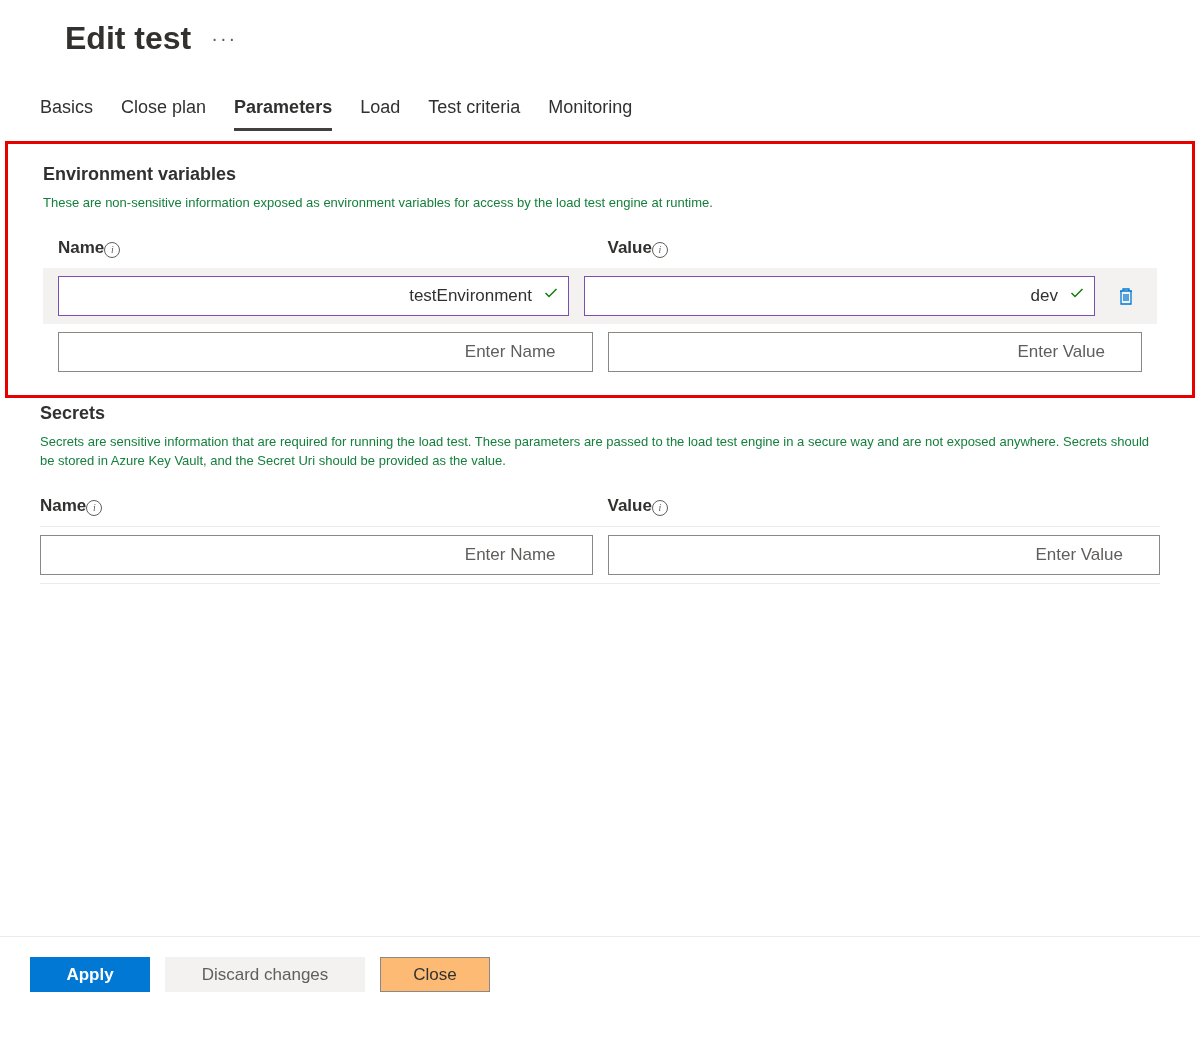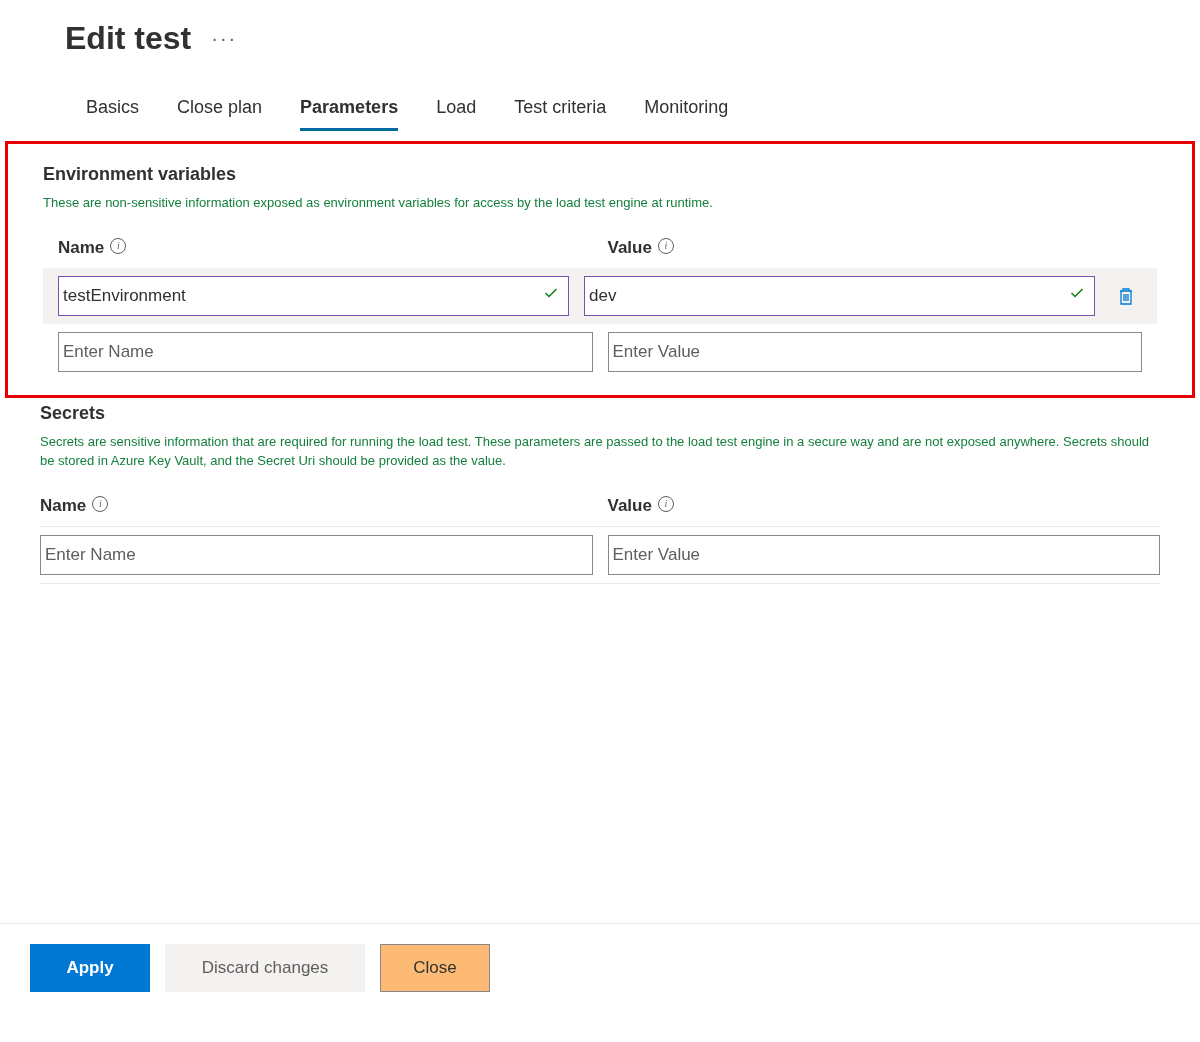--- a/index.html
+++ b/index.html
@@ -29,35 +29,34 @@
       color: #323130;
     }
     .ellipsis-icon {
       font-size: 20px;
       color: #605e5c;
       letter-spacing: 2px;
       cursor: pointer;
     }
     .tabs {
       display: flex;
-      gap: 38px;
+      gap: 28px;
       padding: 30px 40px 0 40px;
       border-bottom: 0;
-      margin-left: 46px;
     }
     .tab {
       font-size: 18px;
       color: #323130;
       padding-bottom: 10px;
       cursor: pointer;
       border-bottom: 3px solid transparent;
     }
     .tab.active {
       font-weight: 600;
-      border-bottom: 3px solid #0369a1;
+      border-bottom: 3px solid #404040;
     }
     .highlight-box {
       border: 3px solid #e60000;
       margin: 10px 5px 0 5px;
       padding: 20px 35px 15px 35px;
     }
     .section-title {
       font-size: 18px;
       font-weight: 700;
       color: #323130;
@@ -74,22 +73,22 @@
       gap: 15px;
       padding: 0 15px;
       margin-bottom: 10px;
     }
     .col-name, .col-value {
       flex: 1;
       font-size: 17px;
       font-weight: 600;
       color: #323130;
       display: flex;
-      align-items: flex-start;
-      gap: 6px;
+      align-items: flex-end;
+      gap: 0;
     }
     .info-icon {
       display: inline-flex;
       align-items: center;
       justify-content: center;
       width: 16px;
       height: 16px;
       border: 1px solid #605e5c;
       border-radius: 50%;
       font-size: 10px;
@@ -114,20 +113,21 @@
     .text-input {
       width: 100%;
       height: 40px;
       padding: 8px 36px 8px 4px;
       border: 1px solid #8a8886;
       font-size: 17px;
       color: #323130;
       background: #ffffff;
       outline: none;
       font-family: inherit;
+      text-align: right;
     }
     .text-input.valid {
       border: 1px solid #7a4fb3;
     }
     .text-input::placeholder {
       color: #605e5c;
     }
     .check-icon {
       position: absolute;
       right: 10px;
@@ -161,21 +161,21 @@
       position: absolute;
       bottom: 30px;
       left: 0;
       right: 0;
       border-top: 1px solid #edebe9;
       padding: 20px 30px;
       display: flex;
       gap: 15px;
     }
     .btn {
-      height: 48px;
+      height: 35px;
       padding: 0 24px;
       font-size: 17px;
       border: none;
       cursor: pointer;
       font-family: inherit;
       display: flex;
       align-items: center;
       justify-content: center;
     }
     .btn-primary {

